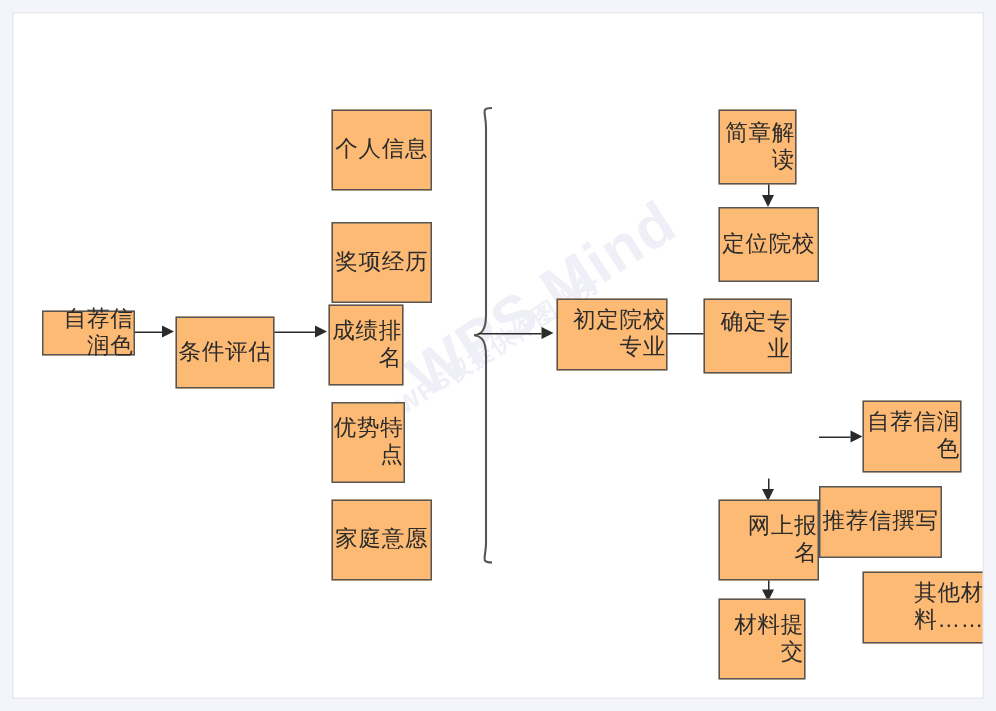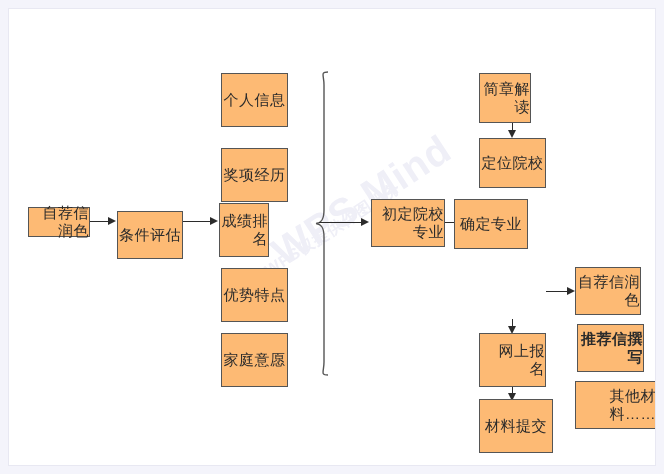--- a/index.html
+++ b/index.html
@@ -130,21 +130,21 @@
   <div class="arrow right" style="left:99px; top:208px;"></div>
 
   <div class="node" style="left:108px; top:190px; width:66px; height:48px;margin-top:12px;">条件评估</div>
 
   <div class="edge h" style="left:174px; top:212px; width:27px;"></div>
   <div class="arrow right" style="left:201px; top:208px;"></div>
 
   <div class="node" style="left:212px; top:64px; width:67px; height:54px;">个人信息</div>
   <div class="node" style="left:212px; top:129px; width:67px; height:54px;margin-top:10px;">奖项经历</div>
   <div class="node" style="left:210px; top:194px; width:50px; height:54px;">成绩排名</div>
-  <div class="node" style="left:212px; top:259px; width:67px; height:54px;">优势特点</div>
+  <div class="node" style="left:212px; top:259px; width:49px; height:54px;">优势特点</div>
   <div class="node" style="left:212px; top:324px; width:67px; height:54px;">家庭意愿</div>
 
   <svg id="brace" viewBox="0 0 22 305" preserveAspectRatio="none">
     <path d="M13 1 C5 1, 9 4, 9 14 L9 139 C9 149, 6 152, 1 152.5 C6 153, 9 156, 9 166 L9 291 C9 301, 5 304, 13 304" fill="none" stroke="#555555" stroke-width="1.4"></path>
   </svg>
 
   <div class="edge h" style="left:310px; top:213px; width:42px;"></div>
   <div class="arrow right" style="left:352px; top:209px;"></div>
 
   <div class="node" style="left:362px; top:190px; width:74px; height:48px;">初定院校专业</div>
@@ -152,33 +152,33 @@
   <div class="edge h" style="left:436px; top:213px; width:26px;"></div>
   <div class="arrow right" style="left:462px; top:209px;"></div>
 
   <div class="node" style="left:470px; top:64px; width:52px; height:50px;">简章解读</div>
 
   <div class="edge v" style="left:503px; top:114px; height:13px;"></div>
   <div class="arrow down" style="left:499px; top:121px;"></div>
 
   <div class="node" style="left:470px; top:129px; width:67px; height:50px;">定位院校</div>
 
-  <div class="node" style="left:445px; top:190px; width:74px; height:50px;font-family:Liberation Serif, serif;">确定专业</div>
+  <div class="node" style="left:460px; top:190px; width:59px; height:50px;font-family:Liberation Serif, serif;">确定专业</div>
 
 
   <div class="edge v" style="left:503px; top:310px; height:13px;"></div>
   <div class="arrow down" style="left:499px; top:317px;"></div>
 
   <div class="node" style="left:470px; top:324px; width:67px; height:54px;padding-left:18px;">网上报名</div>
 
   <div class="edge v" style="left:503px; top:378px; height:11px;"></div>
   <div class="arrow down" style="left:499px; top:384px;"></div>
 
-  <div class="node" style="left:470px; top:390px; width:74px; height:54px;">材料提交</div>
+  <div class="node" style="left:470px; top:390px; width:58px; height:54px;">材料提交</div>
 
   <div class="edge h" style="left:537px; top:282px; width:21px;"></div>
   <div class="arrow right" style="left:558px; top:278px;"></div>
 
   <div class="node" style="left:566px; top:258px; width:66px; height:48px;">自荐信润色</div>
-  <div class="node" style="left:568px; top:315px; width:67px; height:48px;font-weight:bold;">推荐信撰写</div>
+  <div class="node" style="left:537px; top:315px; width:82px; height:48px;">推荐信撰写</div>
   <div class="node" style="left:566px; top:372px; width:82px; height:48px;">其他材料……</div>
 
 </div>
 
 </body></html>

